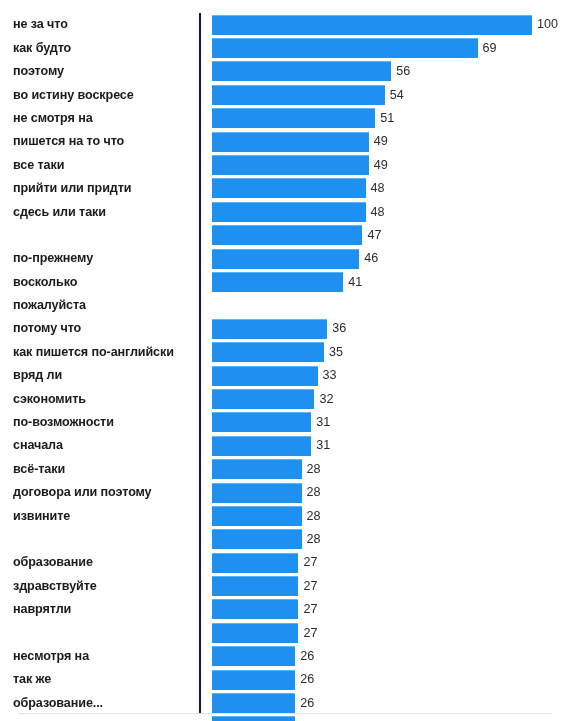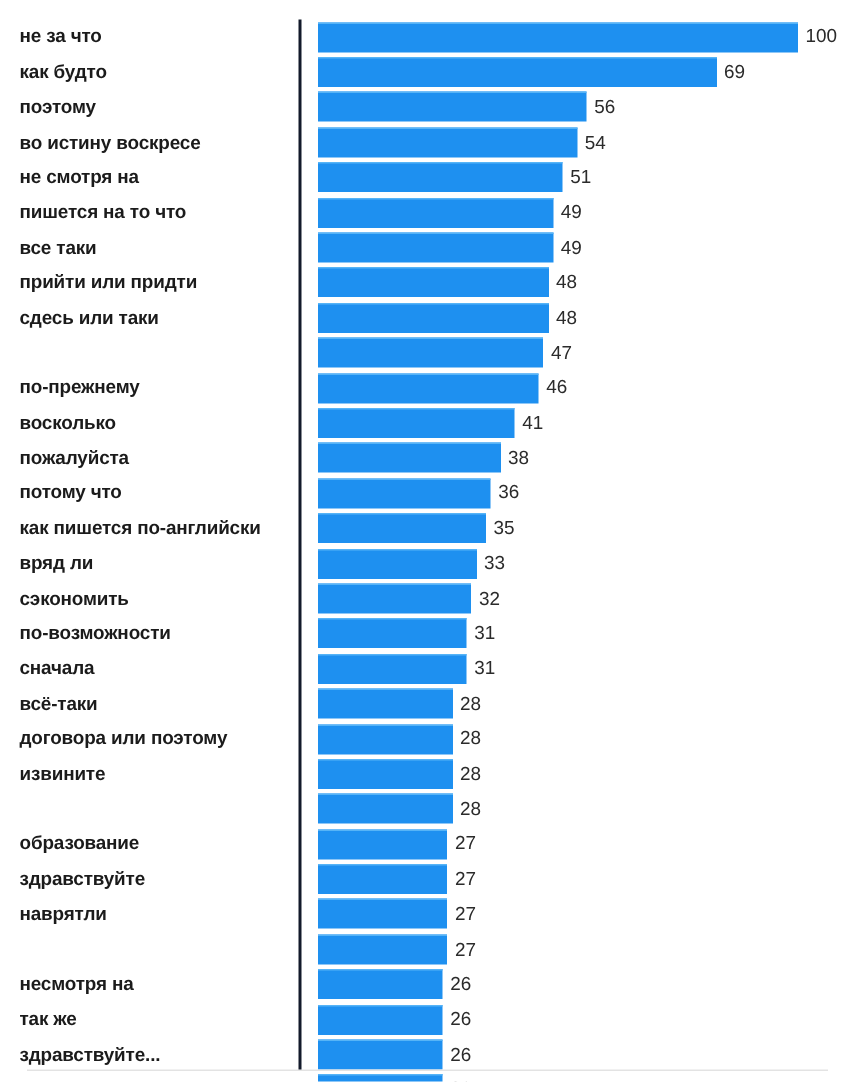--- a/index.html
+++ b/index.html
@@ -182,24 +182,20 @@
       </div>
       <div class="row">
         <div class="cat-label">восколько</div>
         <div class="bar-zone">
           <div class="bar" style="width: 131.2px; background: rgb(30, 144, 240); border-top-color: rgb(86, 180, 247);"></div>
           <div class="val-label">41</div>
         </div>
       </div>
       <div class="row">
         <div class="cat-label">пожалуйста</div>
-        <div class="bar-zone">
-          <div class="bar" style="width: 121.6px; background: rgb(30, 144, 240); border-top-color: rgb(86, 180, 247);"></div>
-          <div class="val-label">38</div>
-        </div>
       </div>
       <div class="row">
         <div class="cat-label">потому что</div>
         <div class="bar-zone">
           <div class="bar" style="width: 115.2px; background: rgb(30, 144, 240); border-top-color: rgb(86, 180, 247);"></div>
           <div class="val-label">36</div>
         </div>
       </div>
       <div class="row">
         <div class="cat-label">как пишется по-английски</div>
@@ -298,21 +294,21 @@
         </div>
       </div>
       <div class="row">
         <div class="cat-label">так же</div>
         <div class="bar-zone">
           <div class="bar" style="width: 83.2px; background: rgb(30, 144, 240); border-top-color: rgb(86, 180, 247);"></div>
           <div class="val-label">26</div>
         </div>
       </div>
       <div class="row">
-        <div class="cat-label">здравствуйте...</div>
+        <div class="cat-label">образование...</div>
         <div class="bar-zone">
           <div class="bar" style="width: 83.2px; background: rgb(30, 144, 240); border-top-color: rgb(86, 180, 247);"></div>
           <div class="val-label">26</div>
         </div>
       </div>
       <div class="row">
         <div class="cat-label">а так же</div>
         <div class="bar-zone">
           <div class="bar" style="width: 83.2px; background: rgb(30, 144, 240); border-top-color: rgb(86, 180, 247);"></div>
           <div class="val-label">26</div>

